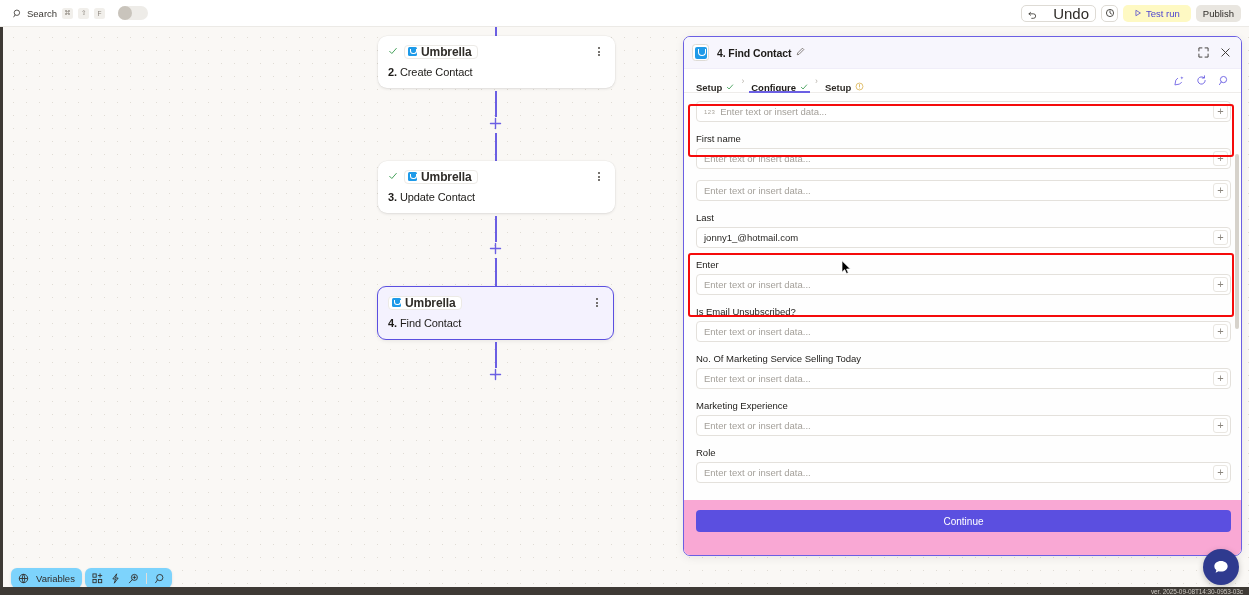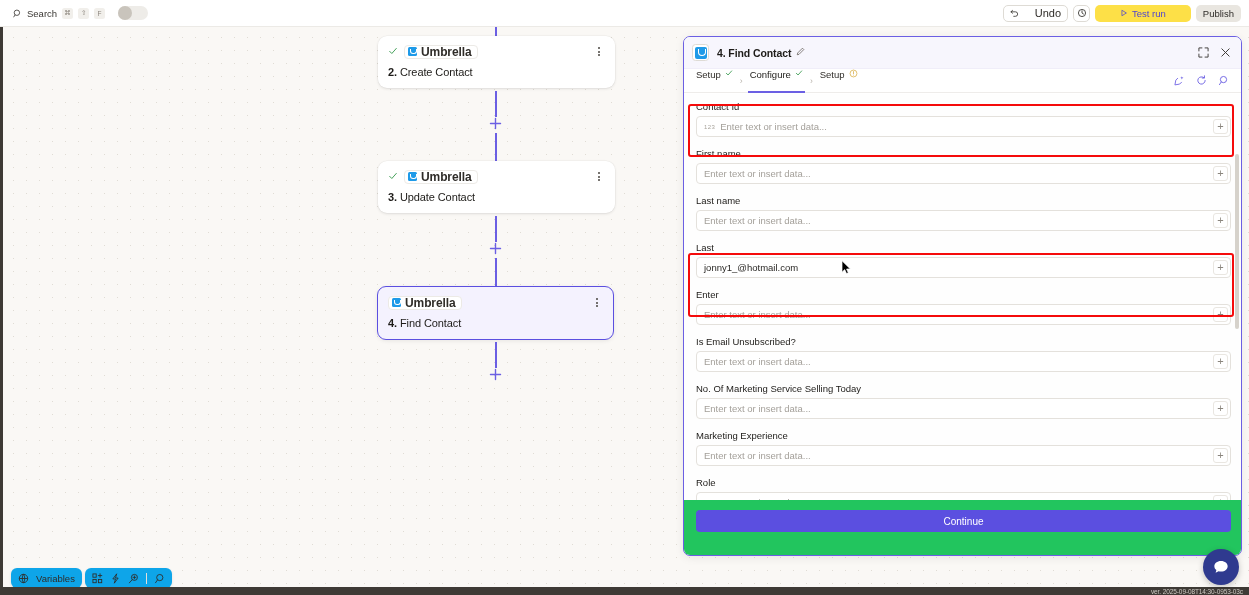--- a/index.html
+++ b/index.html
@@ -66,38 +66,38 @@
     background: #c9c4bc;
   }
   .topbar-right { display: flex; align-items: center; gap: 5px; }
   .btn-undo {
     display: flex; align-items: center; gap: 16px;
     height: 17px;
     padding: 0 6px;
     border: 1px solid #dedbd5;
     border-radius: 5px;
     background: #fff;
-    font-size: 11px;
+    font-size: 15px;
     color: #2f2c28;
     cursor: pointer;
   }
   .btn-icon-sq {
     width: 17px; height: 17px;
     border: 1px solid #dedbd5;
     border-radius: 5px;
     background: #fff;
     display: flex; align-items: center; justify-content: center;
     cursor: pointer;
   }
   .btn-testrun {
     display: flex; align-items: center; gap: 4px;
     height: 17px;
-    padding: 0 25px;
+    padding: 0 11px;
     border-radius: 5px;
-    background: #fde047;
+    background: #fef9c3;
     color: #4e45d0;
     font-size: 9.5px;
     font-weight: 400;
     border: none;
     cursor: pointer;
   }
   .btn-publish {
     height: 17px;
     padding: 0 7px;
     border-radius: 5px;
@@ -271,24 +271,24 @@
 
   .panel-tabs {
     height: 24px;
     display: flex; align-items: center;
     padding: 0 12px;
     gap: 7px;
     border-bottom: 1px solid #eeecea;
     position: relative;
   }
   .tab {
-    display: flex; align-items: flex-start; gap: 4px;
+    display: flex; align-items: flex-end; gap: 4px;
     font-size: 9.5px;
     color: #2f2c28;
-    font-weight: 400;
+    font-weight: 700;
     cursor: pointer;
     height: 24px;
     position: relative;
   }
   .tab.active { color: #1d1b18; }
   .tab.active::after {
     content: "";
     position: absolute;
     left: -2px; right: -2px; bottom: 0;
     height: 1.6px;
@@ -372,21 +372,21 @@
     width: 4px; height: 175px;
     border-radius: 2px;
     background: #d6d2cb;
     margin-top: 55px;
   }
 
   .panel-footer {
     position: absolute;
     bottom: 0; left: 0;
     width: 559px; height: 55px;
-    background: #22c55e;
+    background: #f9a8d4;
     padding: 10px 12px;
   }
   .btn-continue {
     width: 100%; height: 22px;
     background: #5b4fe0;
     color: #ffffff;
     border: none;
     border-radius: 4px;
     font-size: 10px;
     font-weight: 400;
@@ -398,21 +398,21 @@
   .bottombar {
     position: absolute;
     left: 11px; bottom: 7px;
     display: flex; align-items: center;
     gap: 3px;
     height: 20px;
   }
   .bb-group {
     display: flex; align-items: center;
     height: 20px;
-    background: #0ea5e9;
+    background: #7dd3fc;
     border-radius: 6px;
     box-shadow: 0 1px 3px rgba(0,0,0,0.10);
     padding: 0 7px;
     gap: 7px;
   }
   .bb-label { font-size: 9.5px; color: #2f2c28; }
   .bb-div { width: 1px; height: 11px; background: #e2dfda; }
   .bb-ico { cursor: pointer; display: flex; align-items: center; }
 
   .chat-bubble {
@@ -656,38 +656,36 @@
             <circle cx="6" cy="5" r="3.4" stroke="#6b5fe3" stroke-width="1"></circle>
             <path d="M3.5 7.6 L1.6 10.5" stroke="#6b5fe3" stroke-width="1" stroke-linecap="round"></path>
           </svg>
         </span>
       </div>
     </div>
 
     <div class="panel-body">
 
       <div class="field">
-        <label class="field-label">Contact Id</label>
         <div class="field-input">
           <span class="num-ico">123</span>
           <span class="field-text">Enter text or insert data...</span>
           <span class="plus-btn">+</span>
         </div>
       </div>
 
       <div class="field">
         <label class="field-label">First name</label>
         <div class="field-input">
           <span class="field-text">Enter text or insert data...</span>
           <span class="plus-btn">+</span>
         </div>
       </div>
 
       <div class="field">
-        <label class="field-label">Last name</label>
         <div class="field-input">
           <span class="field-text">Enter text or insert data...</span>
           <span class="plus-btn">+</span>
         </div>
       </div>
 
       <div class="field">
         <label class="field-label">Last</label>
         <div class="field-input">
           <span class="field-text filled">jonny1_@hotmail.com</span>

